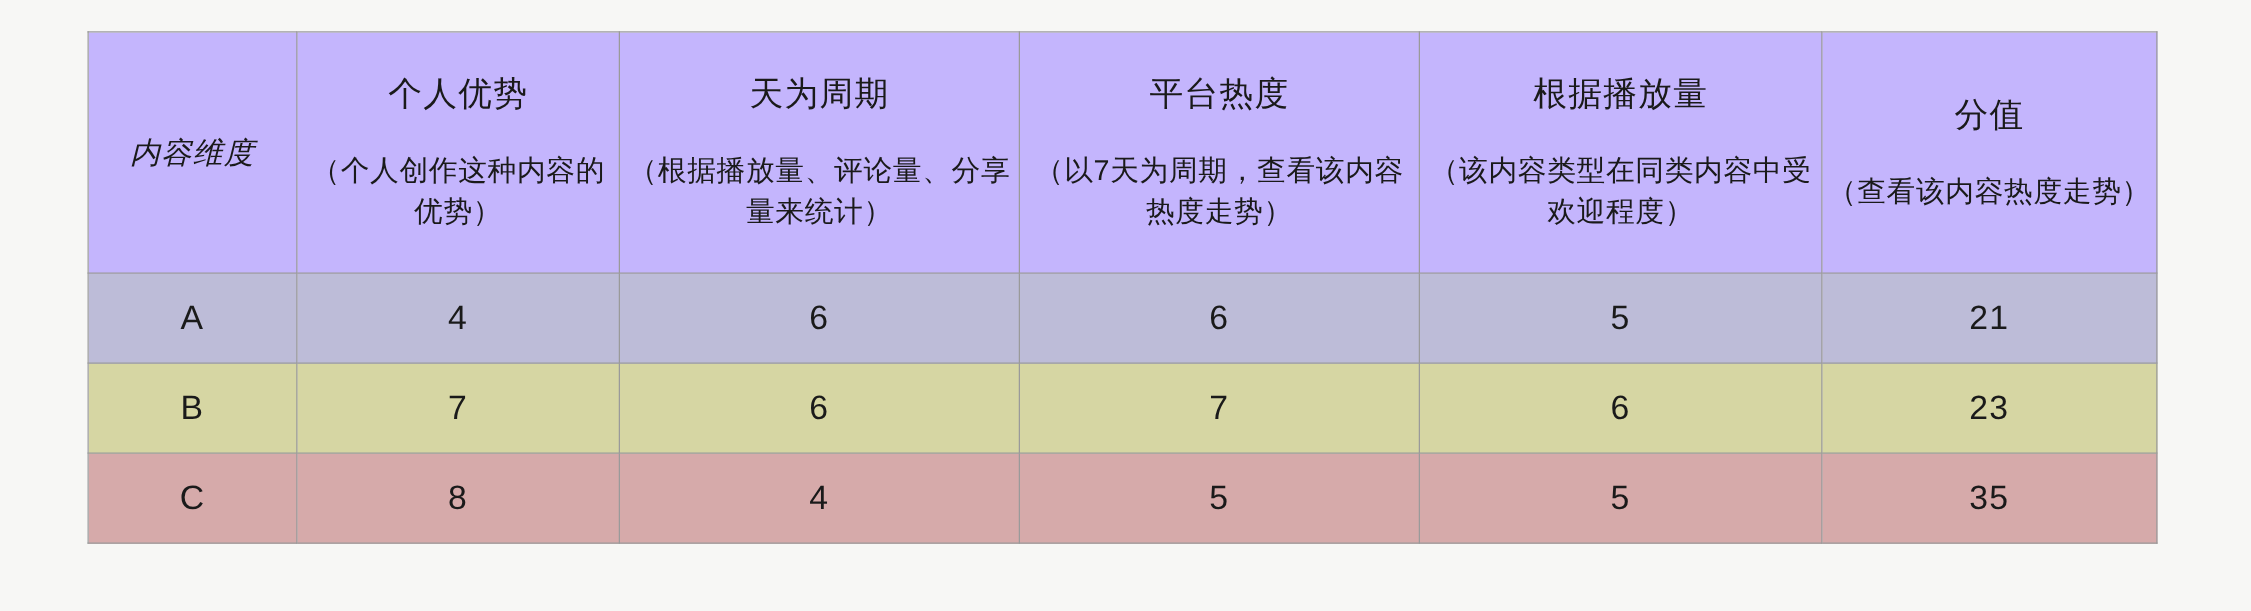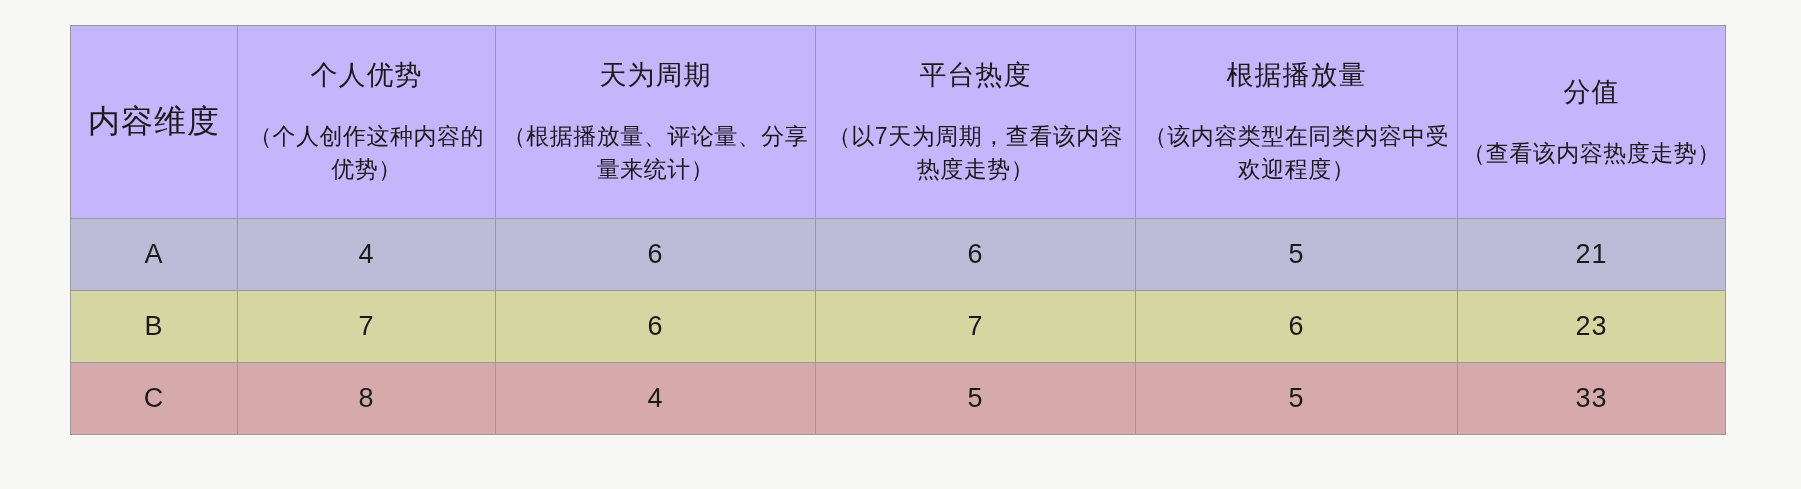--- a/index.html
+++ b/index.html
@@ -62,22 +62,23 @@
   }
   .h-sub {
     font-size: 23px;
     line-height: 33px;
     color: #1a1a1a;
     margin-top: 28px;
     letter-spacing: 0.5px;
     padding: 0 4px;
   }
   .h-dim {
-    font-size: 32px;
+    font-size: 24px;
     letter-spacing: 1px;
+    font-style: italic;
   }
   tbody td {
     height: 71px;
     font-size: 27px;
     letter-spacing: 1px;
     color: #1a1a1a;
   }
   tr.row-a td { background: #bdbcd8; }
   tr.row-b td { background: #d6d6a3; }
   tr.row-c td { background: #d6aaaa; }
@@ -139,18 +140,18 @@
           <td>7</td>
           <td>6</td>
           <td>23</td>
         </tr>
         <tr class="row-c">
           <td>C</td>
           <td>8</td>
           <td>4</td>
           <td>5</td>
           <td>5</td>
-          <td>33</td>
+          <td>35</td>
         </tr>
       </tbody>
     </table>
   </div>
 </div>
 
 </body></html>

